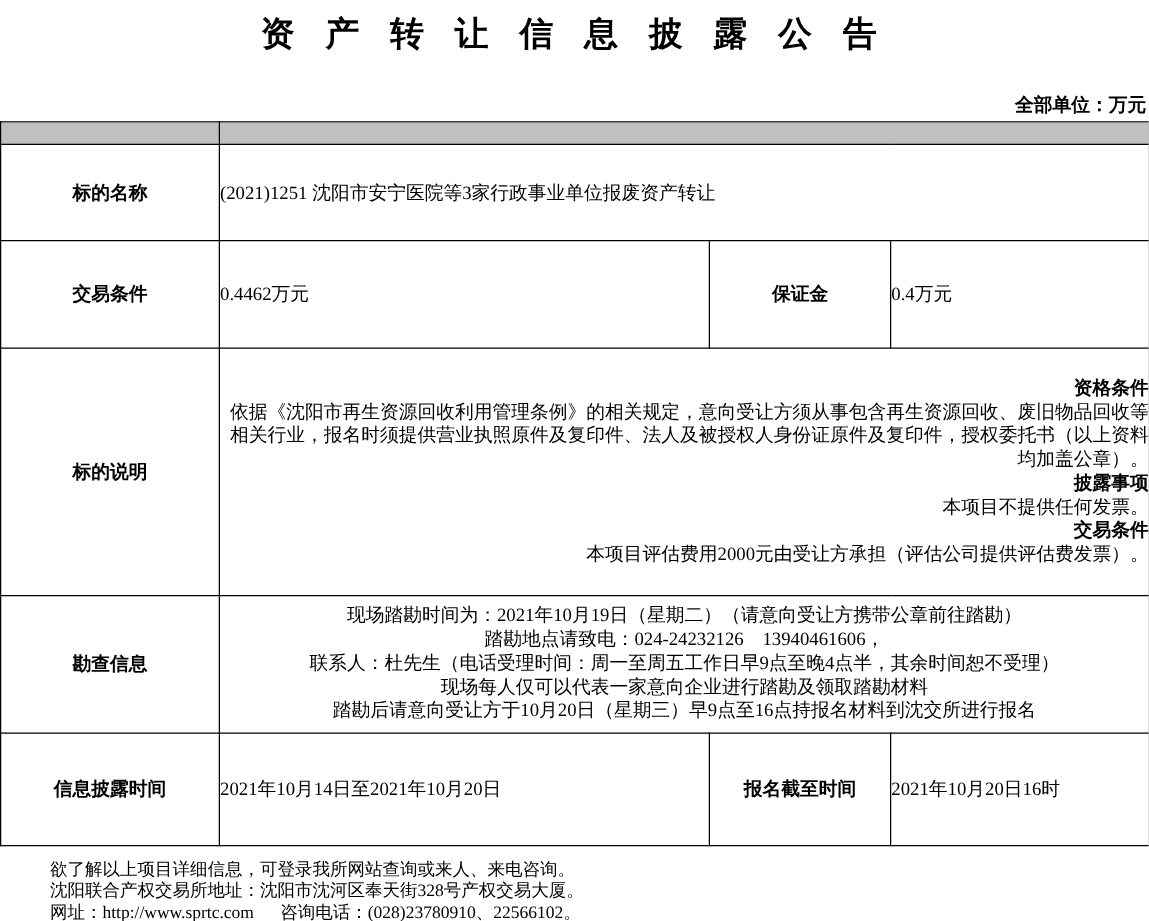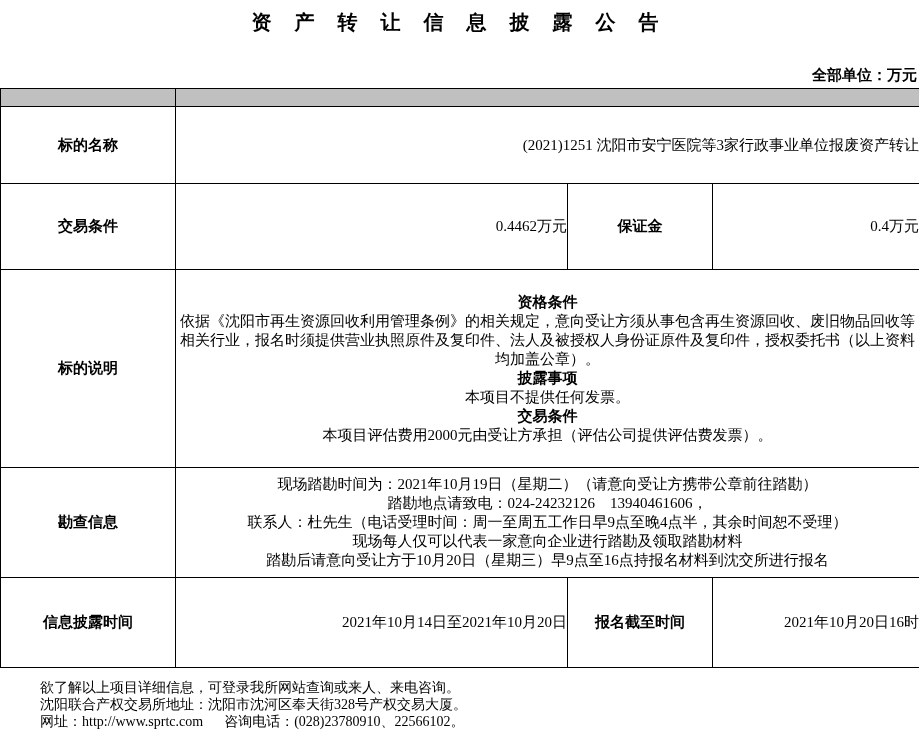--- a/index.html
+++ b/index.html
@@ -12,21 +12,21 @@
   .page {
     width: 919px;
     height: 737px;
     position: relative;
     background: #ffffff;
     overflow: hidden;
   }
   .doc-title {
     text-align: center;
     font-weight: bold;
-    font-size: 20px;
+    font-size: 27px;
     letter-spacing: 9px;
     padding-top: 9px;
     white-space: nowrap;
   }
   .unit-note {
     text-align: right;
     font-weight: bold;
     font-size: 15px;
     margin: 30px 2px 3px 0;
   }
@@ -44,27 +44,27 @@
   }
   tr.gray-row td {
     height: 17px;
   }
   .label-cell {
     font-weight: bold;
     text-align: center;
     margin-left: 10px;
   }
   .value-cell {
-    text-align: right;
+    text-align: left;
     font-size: 16px;
   }
   .rich-cell {
     padding: 12px 4px 12px 4px;
     line-height: 19px;
-    text-align: center;
+    text-align: right;
   }
   .rich-cell .sec-heading {
     font-weight: bold;
   }
   .rich-cell .sec-body {
     white-space: pre-wrap;
   }
   .lines-cell {
     padding: 8px 4px 8px 4px;
     line-height: 19px;

